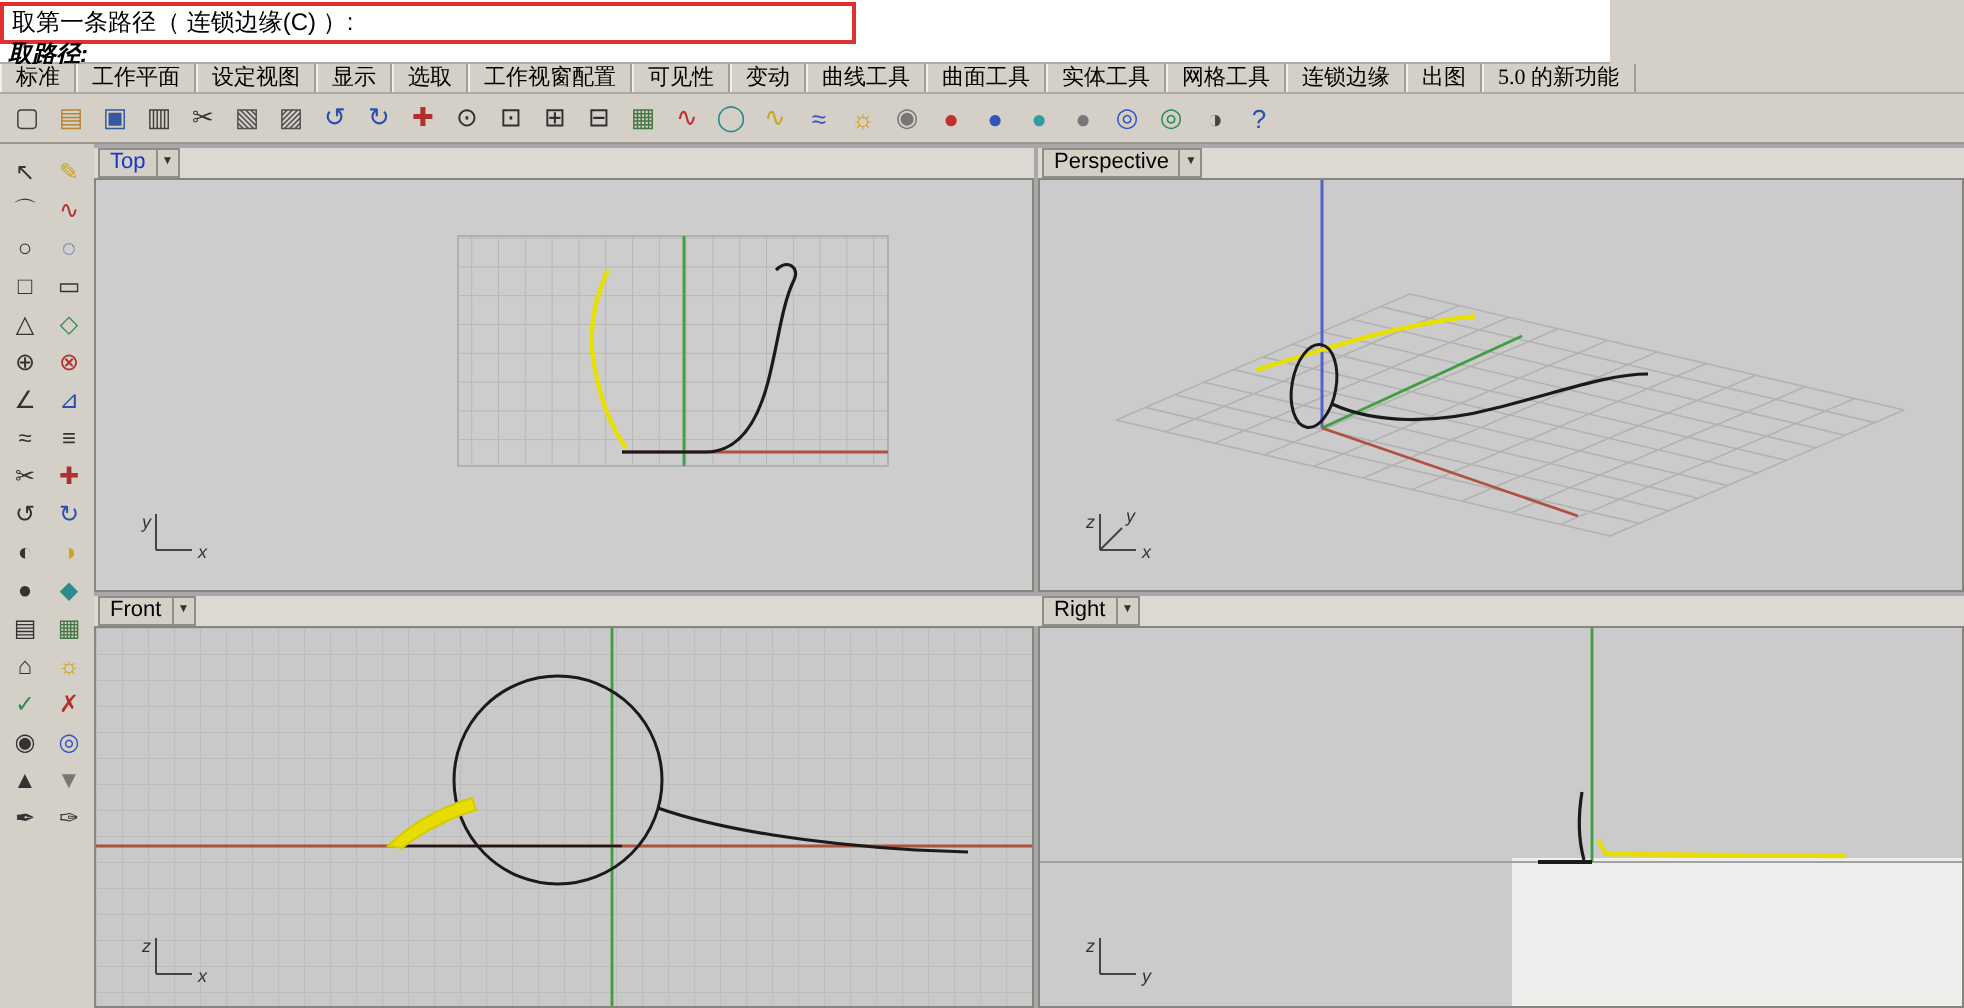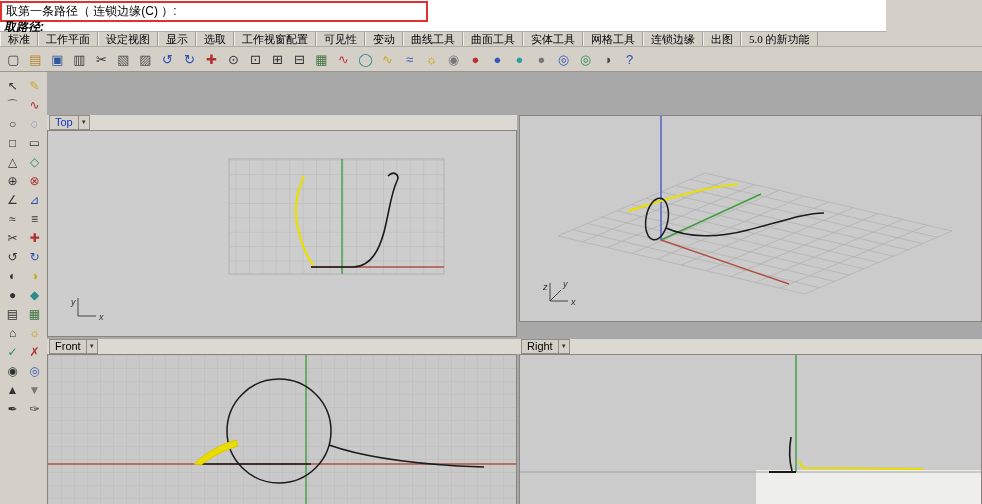--- a/index.html
+++ b/index.html
@@ -2,21 +2,21 @@
 <html><head>
 <meta charset="utf-8">
 <style>
   * { margin:0; padding:0; box-sizing:border-box; }
   html,body { width:982px; height:504px; overflow:hidden; }
   body {
     font-family:"Liberation Sans","DejaVu Sans",sans-serif;
     background:#d4d0c8; position:relative; color:#000;
   }
   
-  .command-area { position:absolute; left:0; top:0; width:886px; height:32px;
+  .command-area { position:absolute; left:0; top:0; width:805px; height:32px;
     background:#ffffff; border-bottom:1px solid #b0ada6; font-size:12px; }
   .cmd-box { position:absolute; left:0; top:1px; width:428px; height:21px;
     border:2px solid #e03030; display:flex; align-items:center; padding-left:4px;
     background:#fff; white-space:nowrap; overflow:hidden; }
   .cmd-line2 { position:absolute; left:4px; top:19px; font-weight:bold; white-space:nowrap;font-style:italic; }
   
   .menu-row { position:absolute; left:0; top:32px; width:982px; height:15px;
     display:flex; background:#d4d0c8; border-bottom:1px solid #aeaba3;
     font-size:11px; line-height:13px; }
   .menu-tab { padding:1px 7px 0 7px; border-right:1px solid #a19e97;
@@ -29,21 +29,21 @@
     justify-content:center; font-size:13px; cursor:default; }
   
   .sidebar { position:absolute; left:0; top:72px; width:47px; height:432px;
     background:#d4d0c8; display:grid; grid-template-columns:21px 21px;
     gap:1px 1px; padding:5px 0 0 2px; align-content:start; }
   .sbtn { width:21px; height:18px; display:flex; align-items:center;
     justify-content:center; font-size:12px; cursor:default; }
   
   .viewport-area { position:absolute; left:47px; top:72px; width:935px;
     height:432px; background:#a8a8a8; }
-  .vp { position:absolute;margin-top:41px; }
+  .vp { position:absolute; }
   .vp-titlebar { height:15px; background:#dcd9d2; display:flex; align-items:stretch; }
   .vp-tab { display:inline-flex; margin-left:2px; border:1px solid #8f8d86;
     background:#d4d0c8; font-size:11px; line-height:13px; height:15px; }
   .vp-label { padding:0 5px; }
   .vp-label.active { color:#1636c8; }
   .vp-arrow { border-left:1px solid #8f8d86; font-size:6px; padding:0 2px;
     display:flex; align-items:center; color:#333; }
   .vp-body { border:1px solid #87857e; background:#cbcbcb; }
   .vp-body.topbg { background:#cdcdcd; }
   .vp-body.frontbg { background:#c9c9c9; }
@@ -338,20 +338,26 @@
           <line x1="30" y1="185" x2="30" y2="167"></line>
           <line x1="30" y1="185" x2="48" y2="185"></line>
         </g>
         <text x="23" y="174" class="axlbl">y</text>
         <text x="51" y="189" class="axlbl">x</text>
       </svg>
     </div>
   </div>
 
   <div class="vp" style="left:472px; top:2px; width:463px;">
+    <div class="vp-titlebar">
+      <div class="vp-tab">
+        <span class="vp-label">Perspective</span>
+        <span class="vp-arrow">▼</span>
+      </div>
+    </div>
     <div class="vp-body" style="width:463px;height:207px;">
       <svg width="461" height="205" viewBox="0 0 461 205">
         <path fill="none" stroke="#b2b2b2" stroke-width="0.8" d="M38,120L285,178M52.7,113.7L299.7,171.7M67.4,107.4L314.4,165.4M82.1,101.1L329.1,159.1M96.8,94.8L343.8,152.8M111.5,88.5L358.5,146.5M126.2,82.2L373.2,140.2M140.9,75.9L387.9,133.9M155.6,69.6L402.6,127.6M170.3,63.3L417.3,121.3M185,57L432,115M38,120L185,57M62.7,125.8L209.7,62.8M87.4,131.6L234.4,68.6M112.1,137.4L259.1,74.4M136.8,143.2L283.8,80.2M161.5,149L308.5,86M186.2,154.8L333.2,91.8M210.9,160.6L357.9,97.6M235.6,166.4L382.6,103.4M260.3,172.2L407.3,109.2M285,178L432,115"></path>
         <line x1="141" y1="0" x2="141" y2="124" stroke="#5560c8" stroke-width="1.5"></line>
         <line x1="141" y1="124" x2="241" y2="78" stroke="#3f9e3f" stroke-width="1.4"></line>
         <line x1="141" y1="124" x2="269" y2="168" stroke="#b05040" stroke-width="1.4"></line>
         <path d="M108,95 C138,86 178,72 218,68" fill="none" stroke="#e8e000" stroke-width="2.2"></path>
         <ellipse cx="137" cy="103" rx="11" ry="21" transform="rotate(10 137 103)" fill="none" stroke="#1a1a1a" stroke-width="1.5"></ellipse>
         <path d="M146,112 C168,122 198,122 228,114 C260,106 284,97 304,97" fill="none" stroke="#1a1a1a" stroke-width="1.6"></path>
         <g stroke="#444" stroke-width="1">

